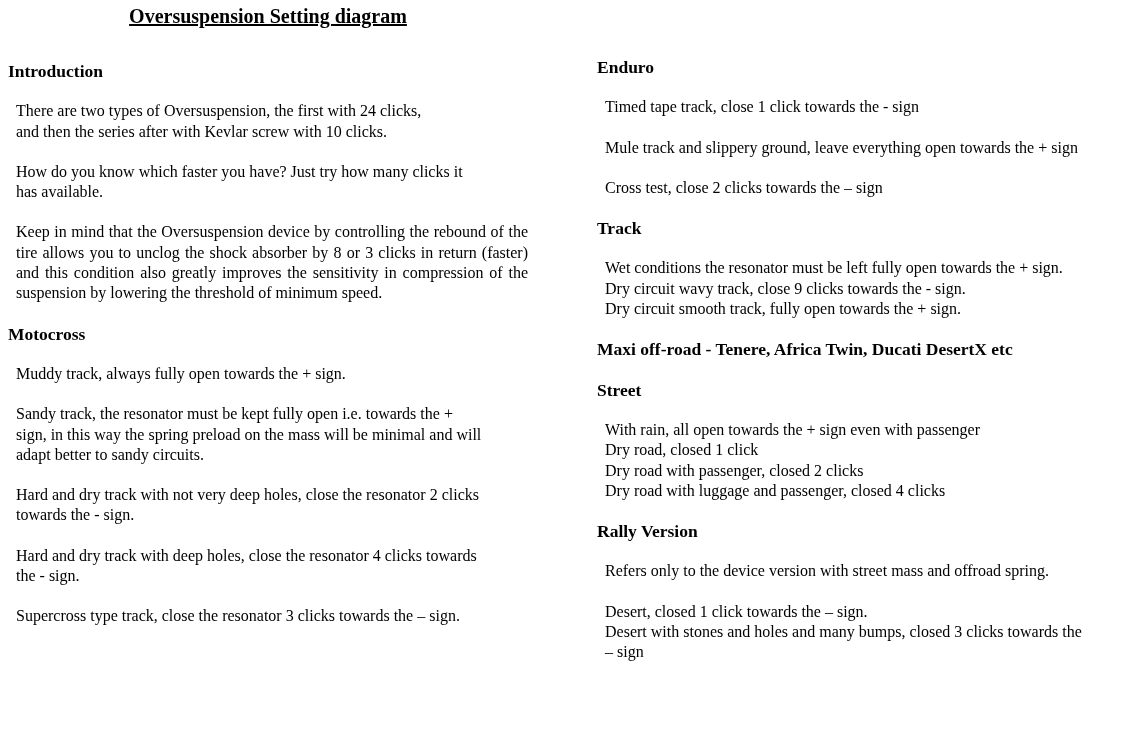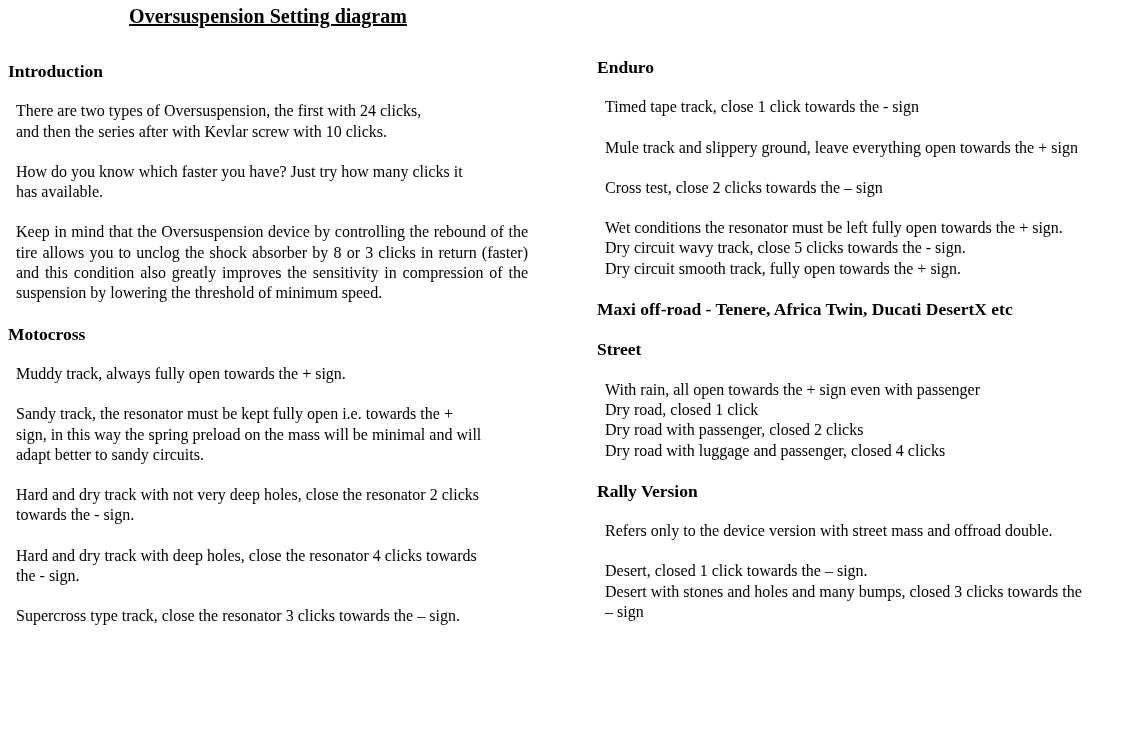--- a/index.html
+++ b/index.html
@@ -75,32 +75,33 @@
 the - sign.</p>
     <p>Supercross type track, close the resonator 3 clicks towards the – sign.</p>
   </div>
 
   <div class="col-right">
     <h2>Enduro</h2>
     <p>Timed tape track, close 1 click towards the - sign</p>
     <p>Mule track and slippery ground, leave everything open towards the + sign</p>
     <p>Cross test, close 2 clicks towards the – sign</p>
 
+    <h2>Track</h2>
     <p>Wet conditions the resonator must be left fully open towards the + sign.
-Dry circuit wavy track, close 5 clicks towards the - sign.
+Dry circuit wavy track, close 9 clicks towards the - sign.
 Dry circuit smooth track, fully open towards the + sign.</p>
 
     <h2>Maxi off-road - Tenere, Africa Twin, Ducati DesertX etc</h2>
 
     <h2>Street</h2>
     <p>With rain, all open towards the + sign even with passenger
 Dry road, closed 1 click
 Dry road with passenger, closed 2 clicks
 Dry road with luggage and passenger, closed 4 clicks</p>
 
     <h2>Rally Version</h2>
-    <p>Refers only to the device version with street mass and offroad double.</p>
+    <p>Refers only to the device version with street mass and offroad spring.</p>
     <p>Desert, closed 1 click towards the – sign.
 Desert with stones and holes and many bumps, closed 3 clicks towards the
 – sign</p>
   </div>
 
 </div>
 
 </body></html>

